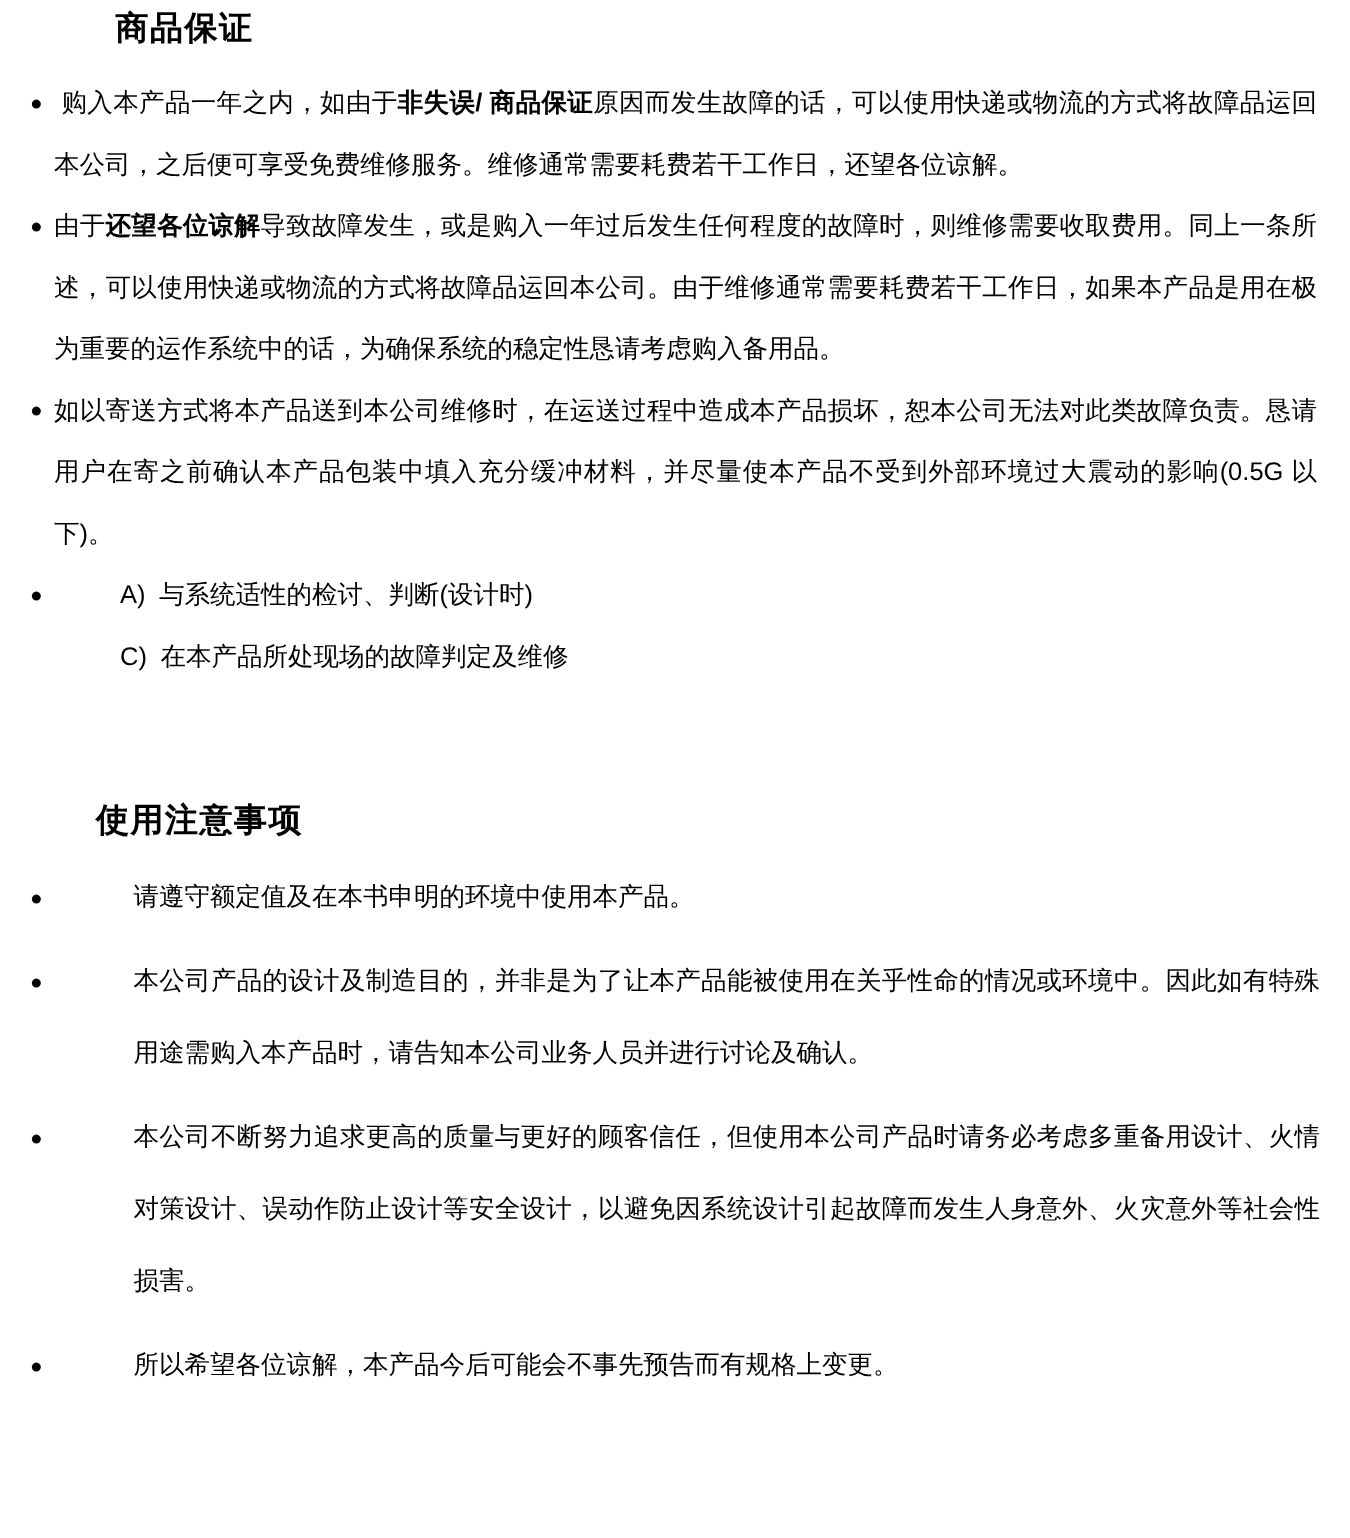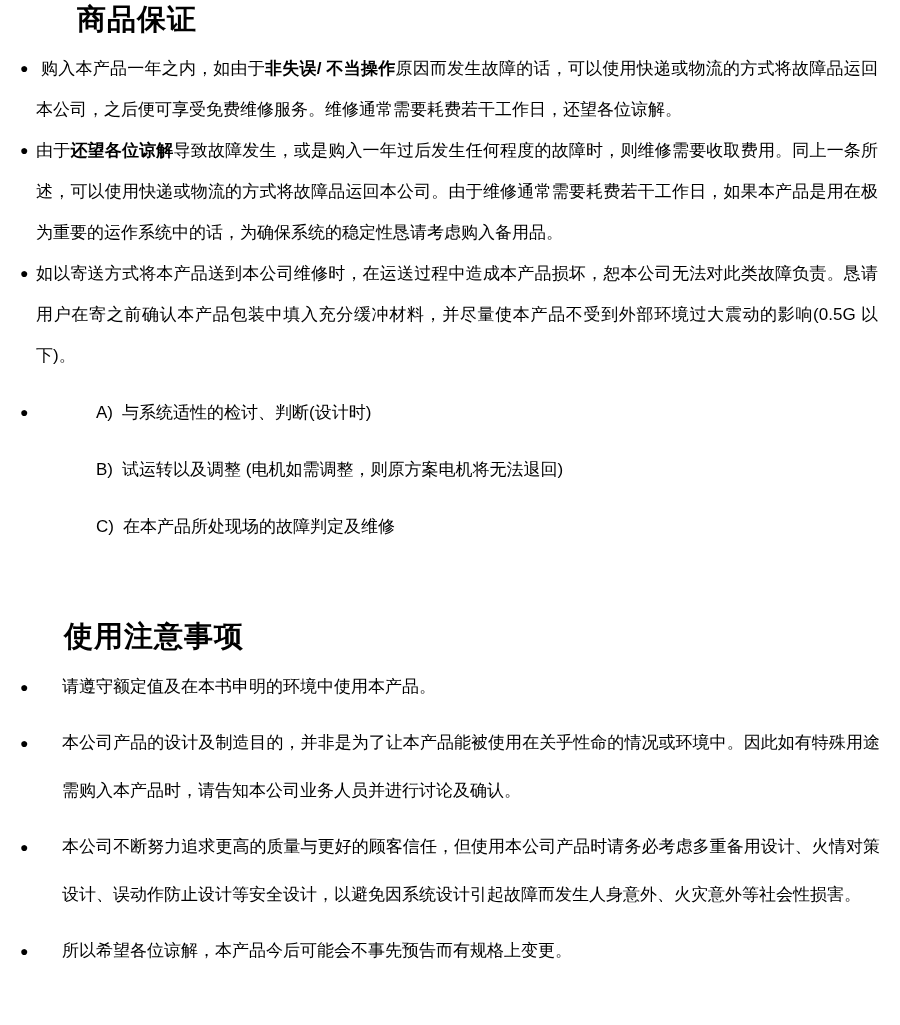--- a/index.html
+++ b/index.html
@@ -8,21 +8,21 @@
     width: 900px;
     height: 1025px;
     background: #ffffff;
     color: #000000;
     font-family: "Liberation Sans", sans-serif;
     overflow: hidden;
   }
   .page { padding-top: 6px; }
   .sec-title {
     margin: 0;
-    font-size: 29px;
+    font-size: 22px;
     line-height: 26px;
     font-weight: 700;
     letter-spacing: 1px;
   }
   .sec-1 .sec-title { margin-left: 77px; }
   .sec-2 .sec-title { margin-left: 64px; margin-top: 36px; }
   .sec-2 { margin-top: 76px; }
   .items { margin: 0; }
   .sec-1 .items { margin-top: 16px; }
   .sec-2 .items { margin-top: 14px; }
@@ -35,50 +35,49 @@
     top: 0;
     font-size: 14px;
   }
   .text {
     margin: 0;
     font-size: 17px;
     text-align: justify;
     white-space: pre-wrap;
   }
   .sec-1 .text { padding-left: 36px; padding-right: 22px; }
-  .sec-2 .text { padding-left: 62px; padding-right: 20px; }
+  .sec-2 .text { padding-left: 89px; padding-right: 20px; }
   .b { font-weight: 700; }
   .sublist { padding-left: 80px; }
-  .subitem { margin: 16px; font-size: 17px; }
+  .subitem { margin: 0; font-size: 17px; }
   .sublabel { margin-right: 9px; }
 </style>
 </head>
 <body>
 
 <main class="page">
   <section class="sec sec-1">
     <h1 class="sec-title">商品保证</h1>
     <div class="items">
         <div class="item">
           <span class="bullet">●</span>
-          <p class="text"><span>&nbsp;购入本产品一年之内，如由于</span><span class="b">非失误/ 不当操作</span><span>原因而发生故障的话，可以使用快递或物流的方式将故障品运回本公司，之后便可享受免费维修服务。维修通常需要耗费若干工作日，还望各位谅解。</span></p>
+          <p class="text"><span>&nbsp;购入本产品一年之内，如由于</span><span class="b">非失误/ 商品保证</span><span>原因而发生故障的话，可以使用快递或物流的方式将故障品运回本公司，之后便可享受免费维修服务。维修通常需要耗费若干工作日，还望各位谅解。</span></p>
         </div>
         <div class="item">
           <span class="bullet">●</span>
           <p class="text"><span>由于</span><span class="b">还望各位谅解</span><span>导致故障发生，或是购入一年过后发生任何程度的故障时，则维修需要收取费用。同上一条所述，可以使用快递或物流的方式将故障品运回本公司。由于维修通常需要耗费若干工作日，如果本产品是用在极为重要的运作系统中的话，为确保系统的稳定性恳请考虑购入备用品。</span></p>
         </div>
         <div class="item">
           <span class="bullet">●</span>
           <p class="text"><span>如以寄送方式将本产品送到本公司维修时，在运送过程中造成本产品损坏，恕本公司无法对此类故障负责。恳请用户在寄之前确认本产品包装中填入充分缓冲材料，并尽量使本产品不受到外部环境过大震动的影响(0.5G 以下)。</span></p>
         </div>
         <div class="item">
           <span class="bullet">●</span>
           <div class="sublist">
             <p class="subitem"><span class="sublabel">A)</span><span>与系统适性的检讨、判断(设计时)</span></p>
-            <p class="subitem"><span class="sublabel">B)</span><span>试运转以及调整 (电机如需调整，则原方案电机将无法退回)</span></p>
             <p class="subitem"><span class="sublabel">C)</span><span>在本产品所处现场的故障判定及维修</span></p>
           </div>
         </div>
       </div>
   </section>
 
   <section class="sec sec-2">
     <h1 class="sec-title">使用注意事项</h1>
     <div class="items">
         <div class="item">

